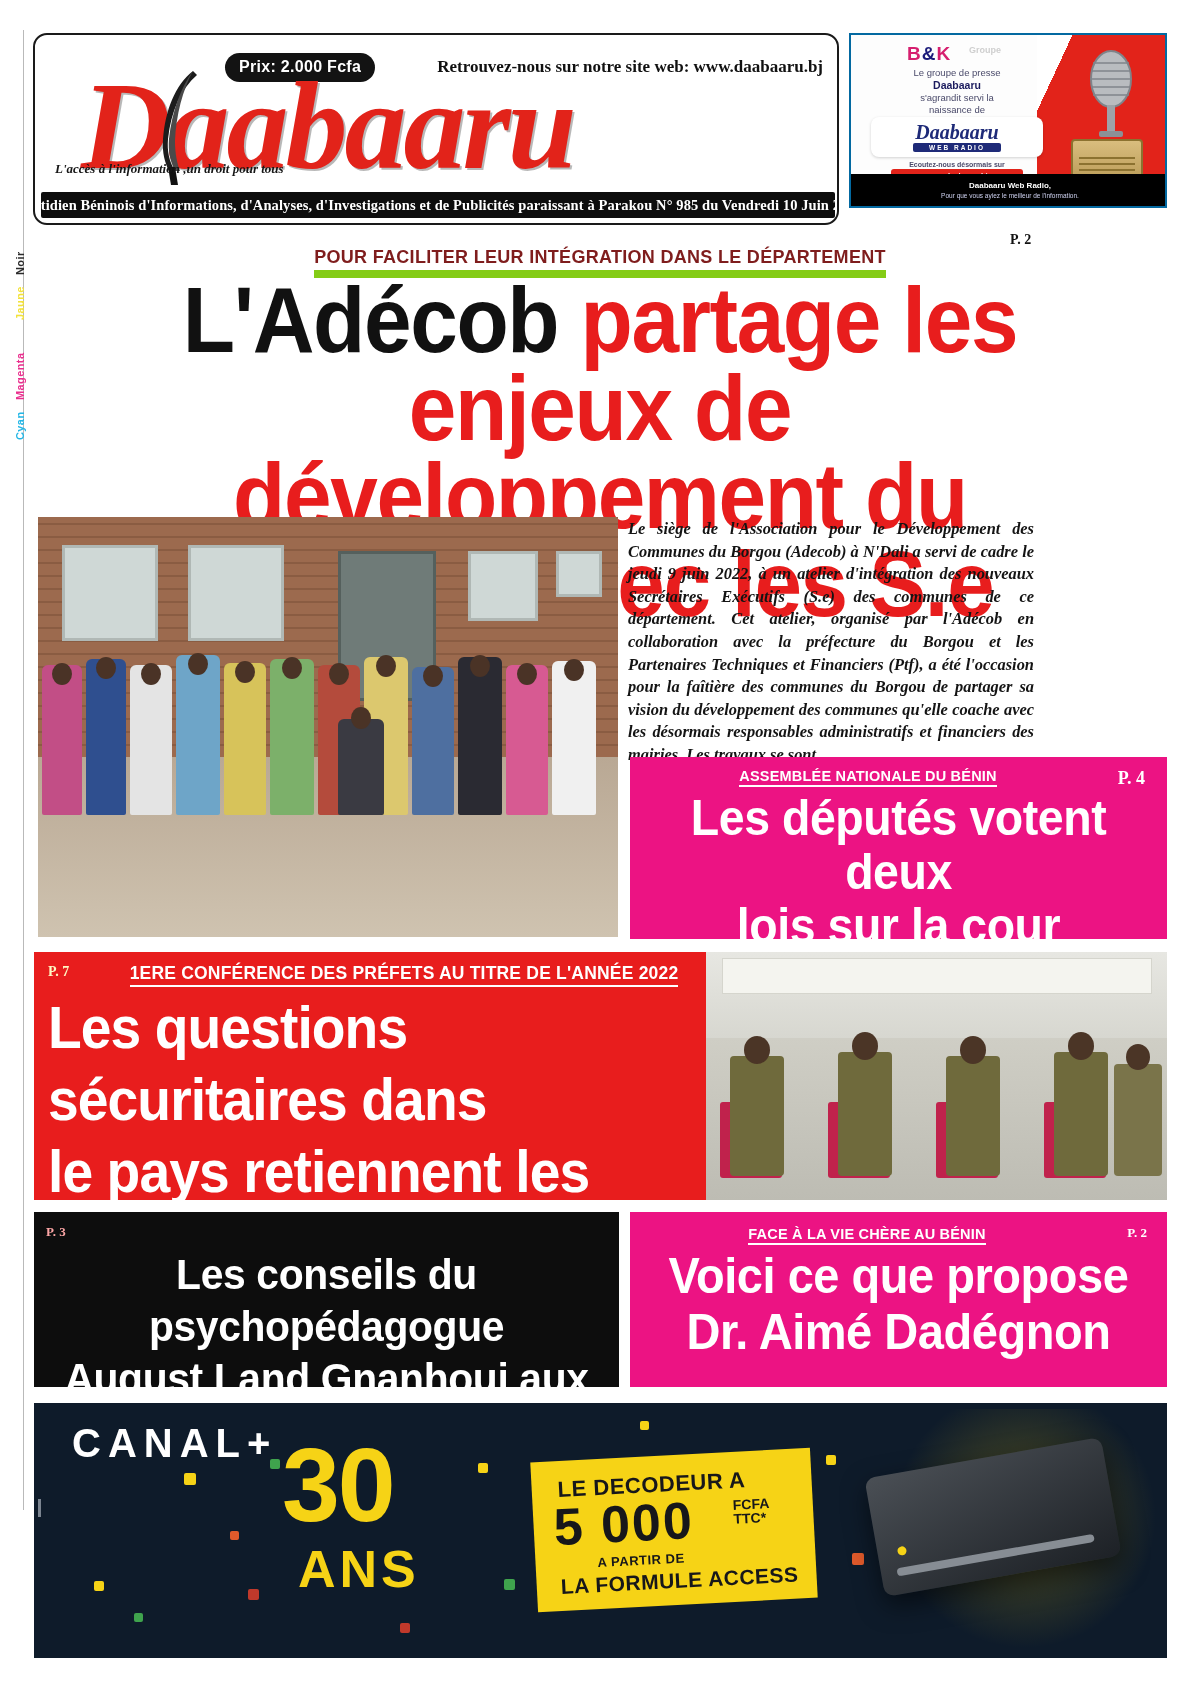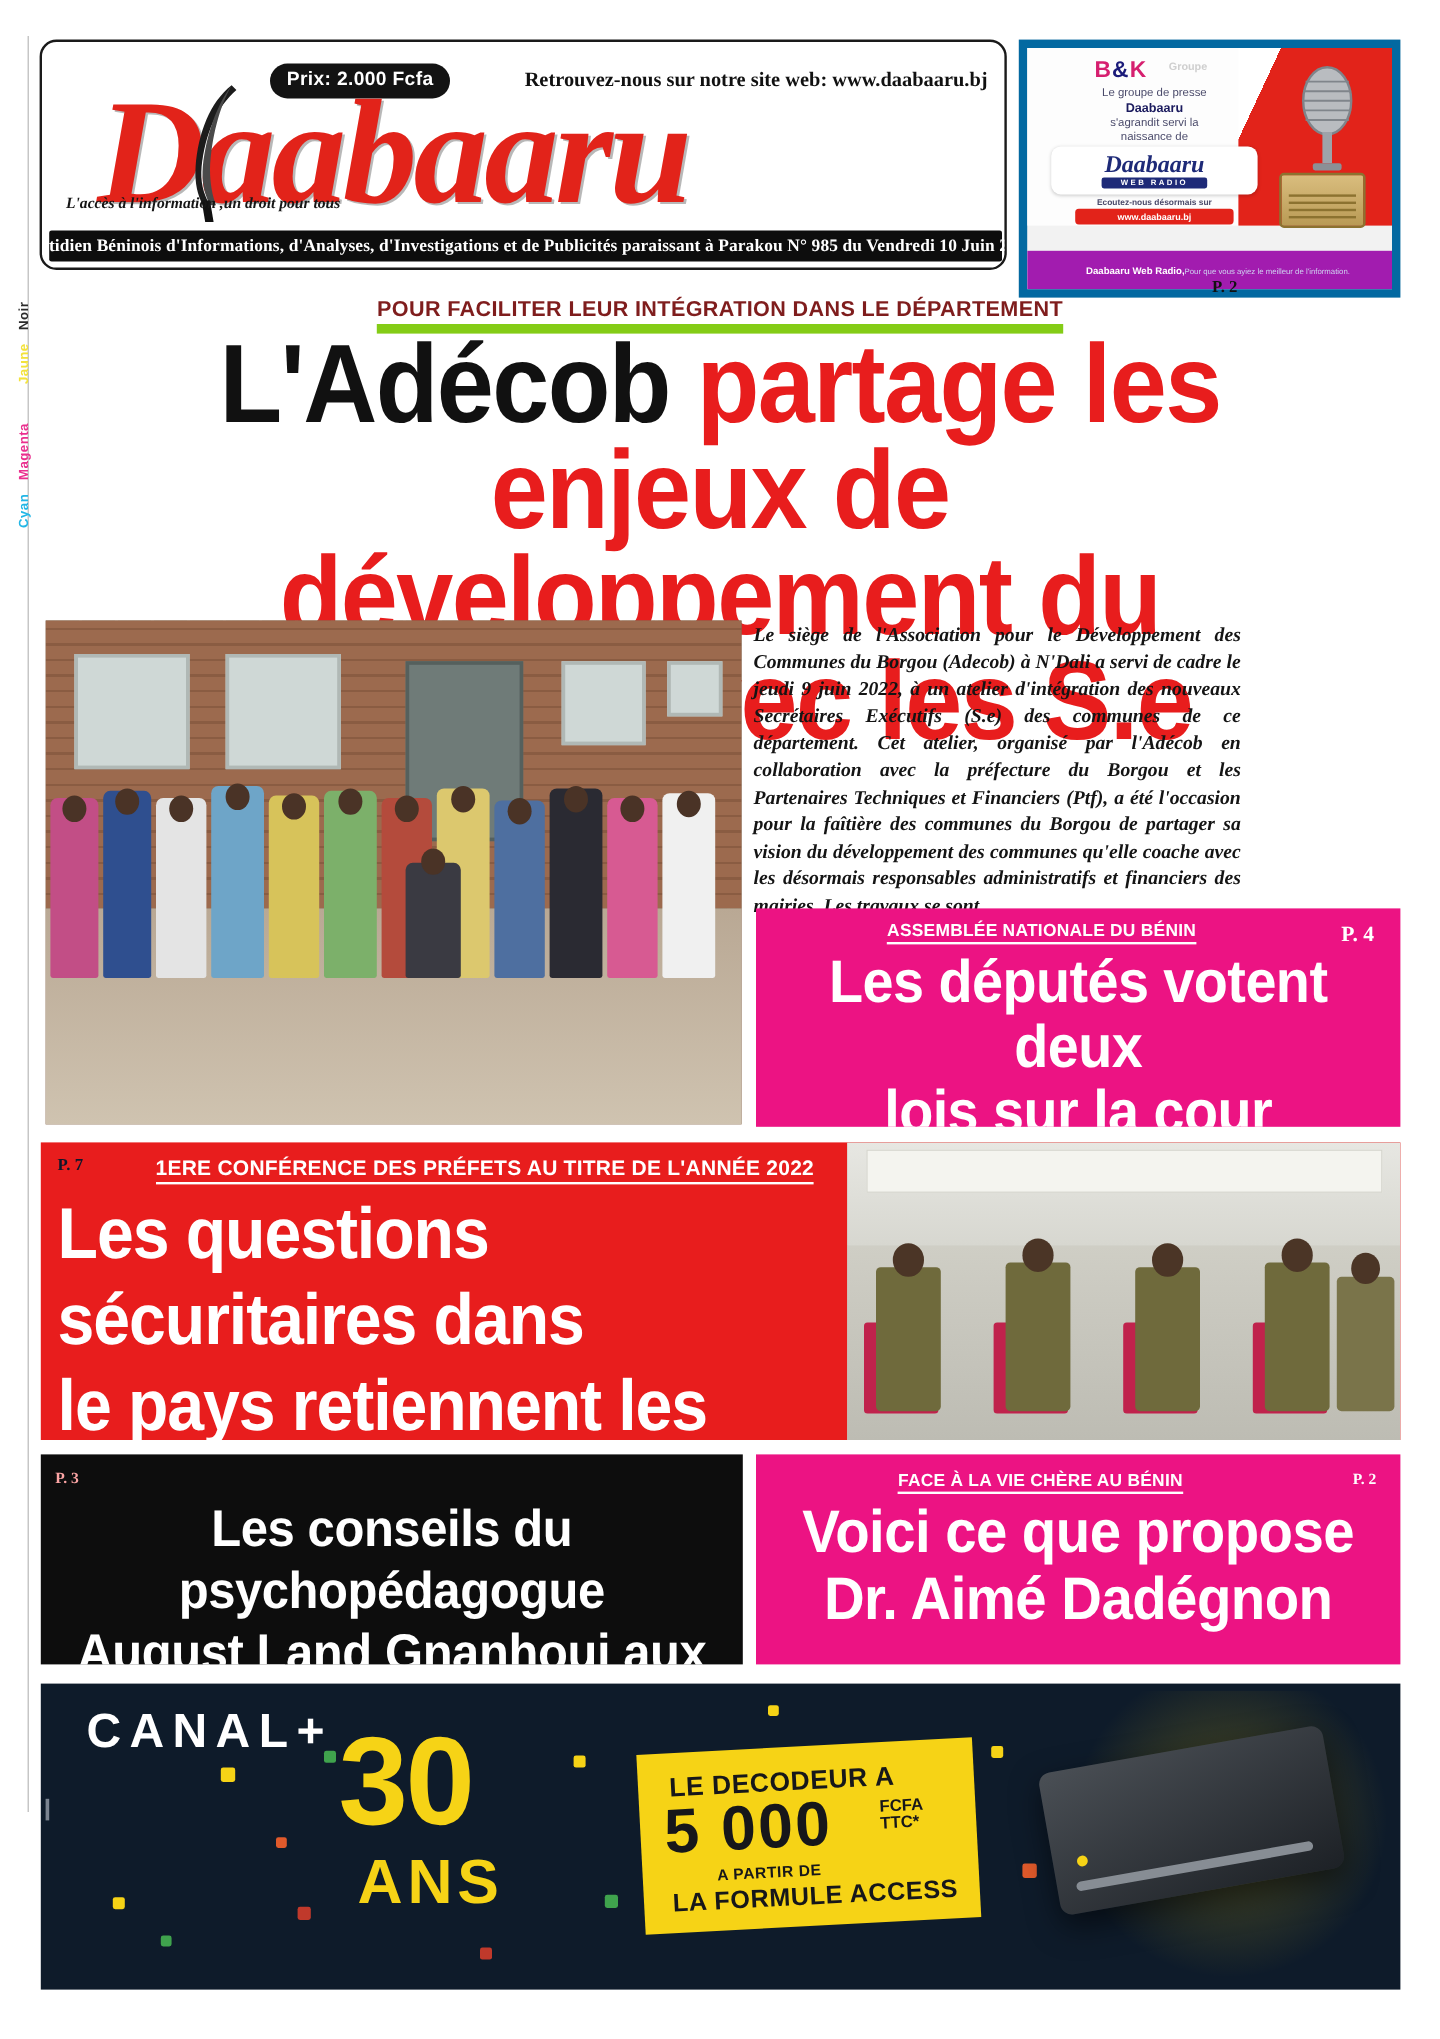--- a/index.html
+++ b/index.html
@@ -80,23 +80,23 @@
     display: flex; align-items: center; justify-content: center;
   }
   .blackbar span {
     font-family: "Liberation Serif", serif;
     font-weight: 700; font-size: 14.5px; color: #fff;
     white-space: nowrap; letter-spacing: .1px;
   }
 
   
   .radio-ad {
-    position: absolute; left: 849px; top: 33px; width: 318px; height: 215px;
+    position: absolute; left: 849px; top: 33px; width: 318px; height: 175px;
     overflow: hidden; background: #f2f2f2;
-    border: 7px solid #0369a1;
+    border: 2px solid #0369a1;
   }
   .ra-left {
     position: absolute; left: 0; top: 0; width: 212px; height: 148px;
     background: #fdfdfd;
   }
   .ra-redwedge {
     position: absolute; right: 0; top: 0; width: 128px; height: 148px;
     background: linear-gradient(115deg, #fff 0 18%, #e2231a 18% 100%);
   }
   .ra-bk {
@@ -143,22 +143,22 @@
     position: absolute; right: 22px; top: 104px; width: 72px; height: 46px;
     background: linear-gradient(180deg,#d9bd7e,#b99a55);
     border: 2px solid #8c7230; border-radius: 4px;
   }
   .ra-radio i {
     position: absolute; left: 6px; top: 16px; right: 6px; height: 2px;
     background: #8c7230; box-shadow: 0 6px 0 #8c7230, 0 12px 0 #8c7230, 0 18px 0 #8c7230;
   }
   .ra-bottom {
     position: absolute; left: 0; bottom: 0; width: 318px; height: 32px;
-    background: #a21caf; display: flex; align-items: center; justify-content: center;
-    flex-direction: row;
+    background: #000000; display: flex; align-items: center; justify-content: center;
+    flex-direction: column;
   }
   .ra-bottom .b1 { color: #fff; font-weight: 700; font-size: 8px; }
   .ra-bottom .b2 { color: #cfd2f0; font-size: 6.5px; margin-top: 2px; }
 
   .pref-p2 {
     position: absolute; left: 1010px; top: 232px;
     font-family: "Liberation Serif", serif; font-weight: 700; font-size: 14px; color: #111;
   }
 
   
@@ -246,21 +246,21 @@
     transform: scaleX(.93); transform-origin: center top;
   }
 
   
   .box-prefets {
     position: absolute; left: 34px; top: 952px; width: 1133px; height: 248px;
     background: #e81d1d; overflow: hidden;
   }
   .box-prefets .pref {
     position: absolute; left: 14px; top: 12px;
-    font-family: "Liberation Serif", serif; font-weight: 700; font-size: 14px; color: #0f172a;
+    font-family: "Liberation Serif", serif; font-weight: 700; font-size: 14px; color: #fef9c3;
   }
   .box-prefets .kicker {
     position: absolute; left: 60px; top: 11px; width: 620px; text-align: center;
   }
   .box-prefets .kicker span {
     display: inline-block; color: #fff; font-weight: 700; font-size: 17.5px;
     letter-spacing: .2px; border-bottom: 2px solid #fff; padding-bottom: 1px;
     white-space: nowrap;
   }
   .box-prefets .title {

